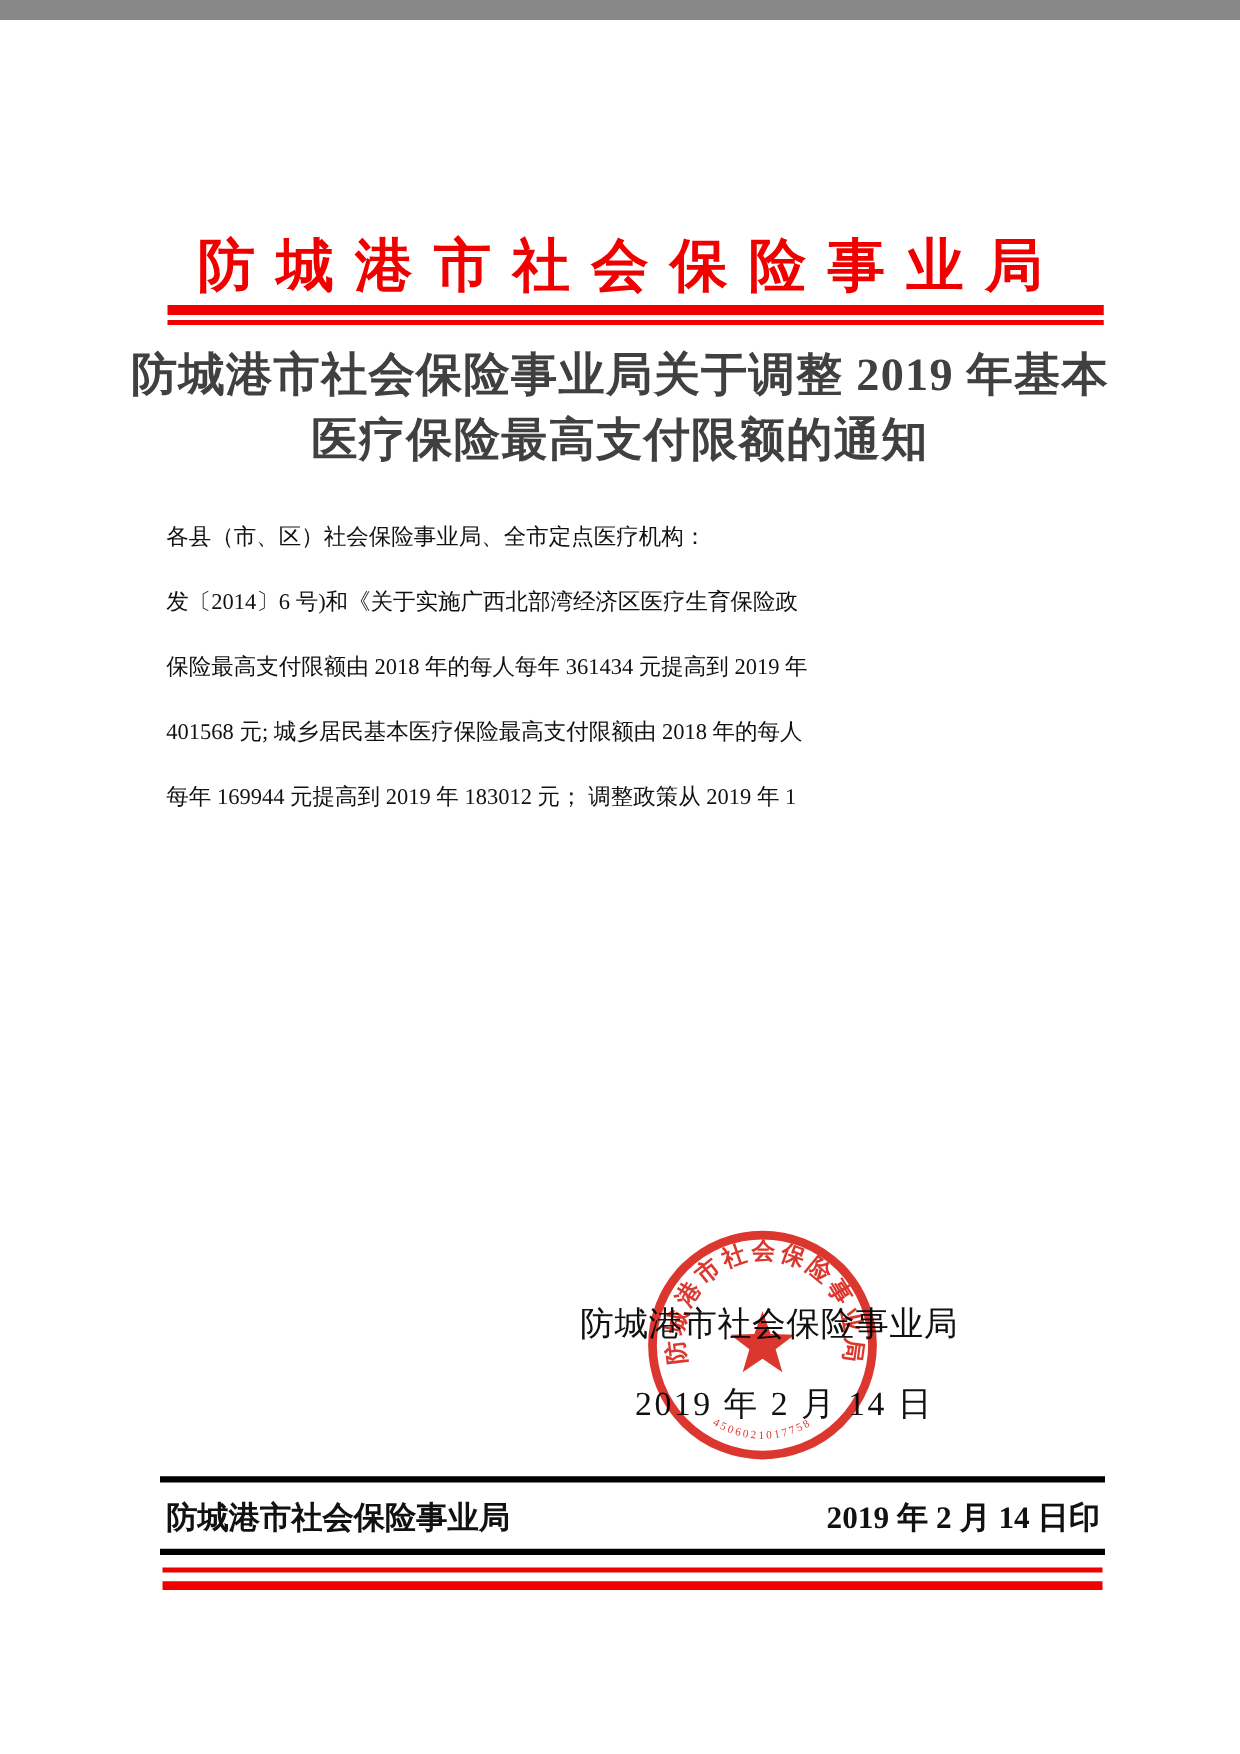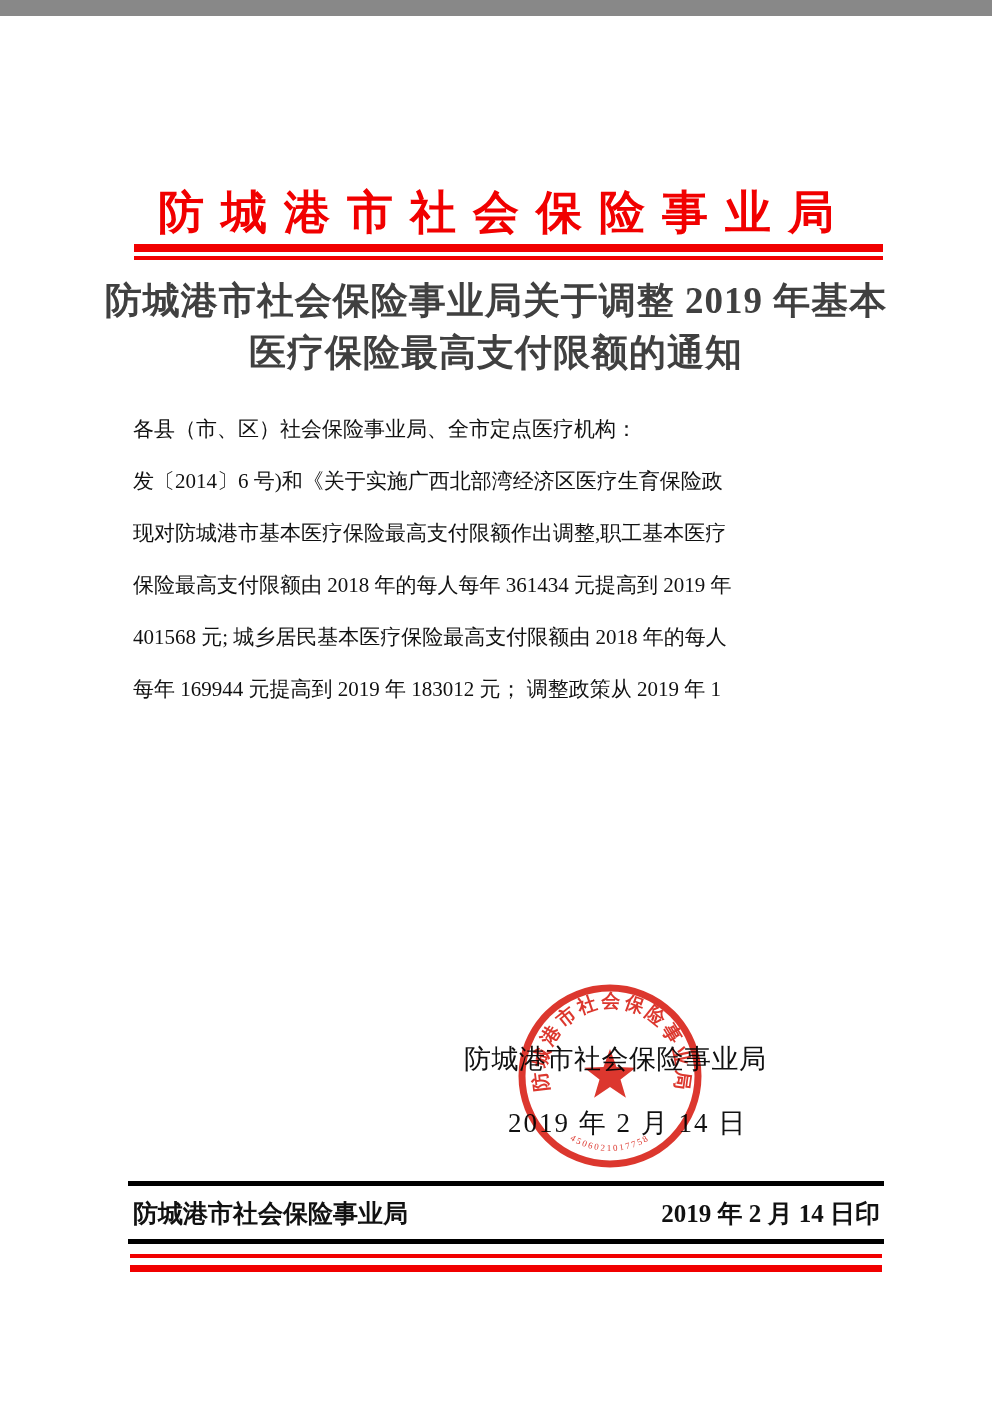--- a/index.html
+++ b/index.html
@@ -28,21 +28,21 @@
   .doc-title{
     position:absolute;top:259px;left:96px;width:800px;
     text-align:center;color:#404040;
     font-size:37px;font-weight:bold;line-height:52px;
     letter-spacing:1px;
   }
   
   .body-block{
     position:absolute;top:387px;left:133px;width:762px;
     color:#111;
-    font-size:21px;line-height:52px;
+    font-size:18px;line-height:52px;
     white-space:nowrap;
   }
   .body-line{height:52px;}
   .indent{text-indent:2em;}
   
   .sig-agency{
     position:absolute;top:1027px;left:464px;
     font-size:27px;color:#111;line-height:32px;letter-spacing:0.5px;
     white-space:nowrap;
   }
@@ -80,21 +80,20 @@
   <div class="rule red-thin-top"></div>
 
   <div class="doc-title">
     <div>防城港市社会保险事业局关于调整 2019 年基本</div>
     <div>医疗保险最高支付限额的通知</div>
   </div>
 
   <div class="body-block">
     <div class="body-line">各县（市、区）社会保险事业局、全市定点医疗机构：</div>
     <div class="body-line">发〔2014〕6 号)和《关于实施广西北部湾经济区医疗生育保险政</div>
-    <div class="body-line">现对防城港市基本医疗保险最高支付限额作出调整,职工基本医疗</div>
     <div class="body-line">保险最高支付限额由 2018 年的每人每年 361434 元提高到 2019 年</div>
     <div class="body-line">401568 元; 城乡居民基本医疗保险最高支付限额由 2018 年的每人</div>
     <div class="body-line">每年 169944 元提高到 2019 年 183012 元； 调整政策从 2019 年 1</div>
   </div>
 
   <div class="sig-agency">防城港市社会保险事业局</div>
   <div class="sig-date">2019 年 2 月 14 日</div>
 
   <svg class="seal" viewBox="0 0 196 196">
     <circle cx="98" cy="98" r="88" fill="none" stroke="#d9261c" stroke-width="7"></circle>

